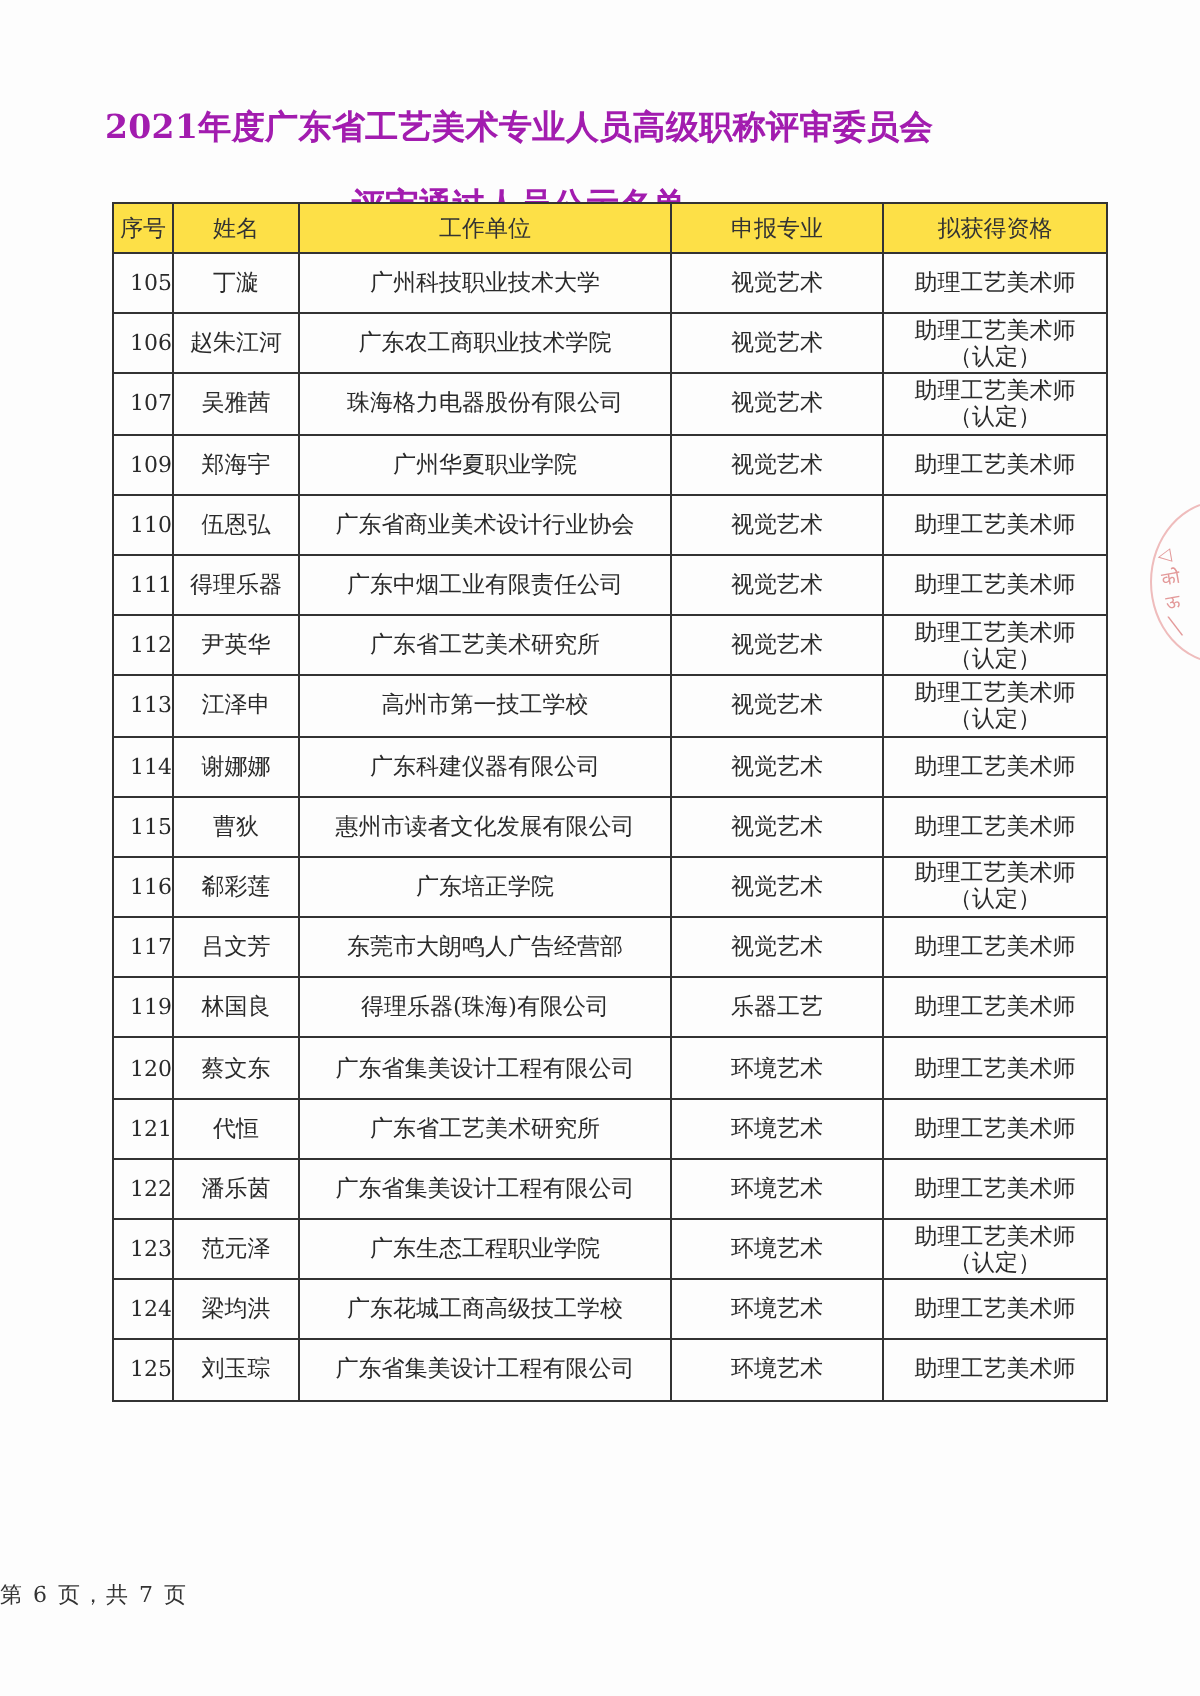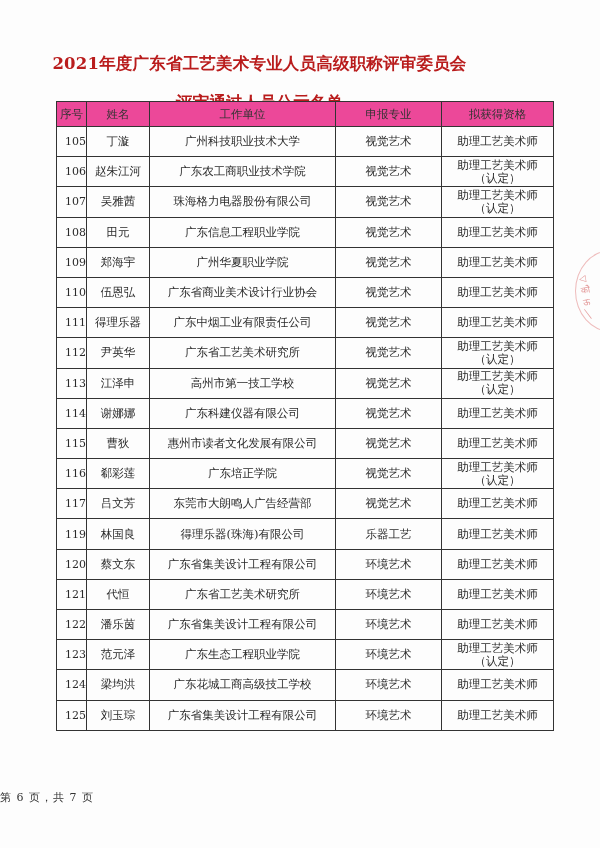--- a/index.html
+++ b/index.html
@@ -2,33 +2,33 @@
 <html><head>
 <meta charset="utf-8">
 <style>
   html, body { margin:0; padding:0; }
   body {
     width:600px; height:848px; background:#fdfdfd; position:relative; overflow:hidden;
     font-family: "DejaVu Serif", "Liberation Serif", serif; color:#222;
   }
   .title {
     position:absolute; left:0; width:519px; text-align:center;
-    font-weight:bold; font-size:16.5px; color:#b91c1c; letter-spacing:0.2px;
+    font-weight:bold; font-size:16.5px; color:#a21caf; letter-spacing:0.2px;
   }
   .t1 { top:53px; }
   .t2 { top:92px; }
   table {
     position:absolute; left:56px; top:101px; width:497px;
     border-collapse:collapse; table-layout:fixed;
   }
   td, th {
     border:1px solid #333; text-align:center; vertical-align:middle;
     font-size:11.5px; padding:0; line-height:13px; font-weight:normal;
   }
-  th { background:#ec4899; height:24px; color:#333; font-size:11.5px; }
+  th { background:#fde047; height:24px; color:#333; font-size:11.5px; }
   td { height:29.2px; color:#2a2a2a; }
   td.no { font-size:11px;text-align:right; }
   .qual-sub { display:block; }
   .footer {
     position:absolute; top:790px; left:0; width:600px; text-align:left;
     font-size:11px; color:#333; letter-spacing:1px;
   }
   .stamp {
     position:absolute; left:575px; top:250px; width:70px; height:80px;
     border:1.5px solid #e8a0a0; border-radius:50%; opacity:0.7;
@@ -85,29 +85,20 @@
         <td class="no">107</td>
         <td>吴雅茜</td>
         <td>珠海格力电器股份有限公司</td>
         <td>视觉艺术</td>
         <td>
           <span class="qual-sub">助理工艺美术师</span>
           <span class="qual-sub">（认定）</span>
         </td>
       </tr>
       <tr>
-        <td class="no">108</td>
-        <td>田元</td>
-        <td>广东信息工程职业学院</td>
-        <td>视觉艺术</td>
-        <td>
-          <span class="qual-sub">助理工艺美术师</span>
-        </td>
-      </tr>
-      <tr>
         <td class="no">109</td>
         <td>郑海宇</td>
         <td>广州华夏职业学院</td>
         <td>视觉艺术</td>
         <td>
           <span class="qual-sub">助理工艺美术师</span>
         </td>
       </tr>
       <tr>
         <td class="no">110</td>

